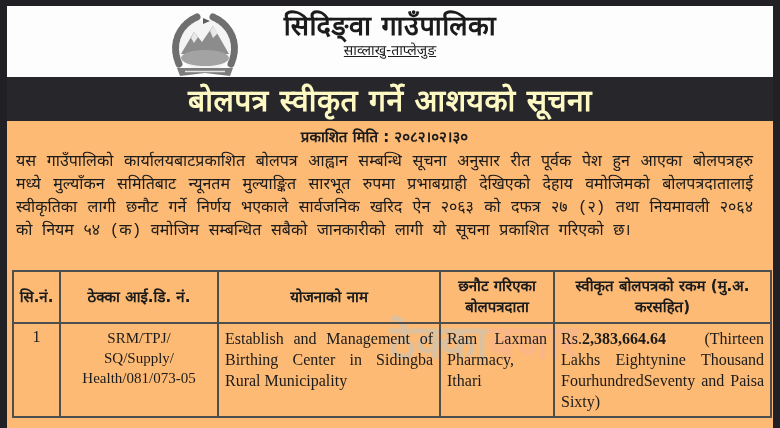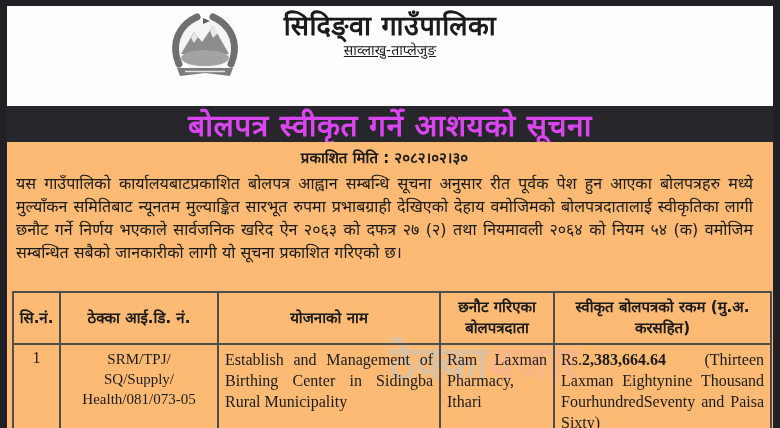--- a/index.html
+++ b/index.html
@@ -6,31 +6,31 @@
   html,body { width:780px; height:428px; }
   body { font-family:"DejaVu Sans", sans-serif; color:#1b1b1b; background:#fff; }
 
   .page {
     position:relative; width:780px; height:428px;
     background:#212125; padding:6px 7px 7px 7px; overflow:hidden;
   }
 
   
   .header {
-    position:relative; background:#fdfdfd; height:100px;
+    position:relative; background:#fdfdfd; height:71px;
     text-align:center; padding-top:5px;
   }
   .emblem { position:absolute; left:158px; top:6px; width:80px; height:72px; }
   .h-title   { font-size:27px; font-weight:bold; line-height:30px; letter-spacing:.5px; }
   .h-office  { font-size:21px; font-weight:bold; line-height:26px; }
   .h-address { font-size:14px; line-height:18px;text-decoration:underline; }
 
   
   .banner {
-    height:36px; background:#26262b; color:#d946ef;
+    height:44px; background:#26262b; color:#fef9c3;
     display:flex; align-items:center; justify-content:center;
   }
   .banner-title { font-size:30px; font-weight:bold; letter-spacing:.5px; }
 
   
   .content {
     position:relative; background:#fdba74; height:324px;
     padding:3px 16px 0 5px; overflow:hidden;
   }
   .watermark {
@@ -40,20 +40,21 @@
   }
   .wm-blue { color:#a9cbe4; }
   .wm-red  { color:#f3b0a6; }
   .above { position:relative; z-index:1; }
 
   .pub-date { text-align:center; font-size:15px; font-weight:bold; padding:2px 0 4px 0; }
 
   .body-text {
     font-size:16px; line-height:23px; text-align:justify;
     padding:1px 4px 0 4px;
+    font-family:Liberation Mono, monospace;
   }
 
   
   table {
     width:758px; margin:27px auto 0 auto;
     border-collapse:collapse; table-layout:fixed;
   }
   th, td { border:2px solid #4e4e4e; vertical-align:top; }
   thead th {
     font-size:15px; font-weight:bold; text-align:center;
@@ -123,21 +124,21 @@
         <tbody>
           <tr>
             <td class="cell-sn serif">1</td>
             <td class="cell-contract serif">
               <div>SRM/TPJ/</div>
               <div>SQ/Supply/</div>
               <div>Health/081/073-05</div>
             </td>
             <td class="cell-project serif">Establish and Management of Birthing Center in Sidingba Rural Municipality</td>
             <td class="cell-bidder serif">Ram Laxman Pharmacy, Ithari</td>
-            <td class="cell-amount serif"><span>Rs.</span><b>2,383,664.64</b> <span>(Thirteen Laxman Eightynine Thousand FourhundredSeventy and Paisa Sixty)</span></td>
+            <td class="cell-amount serif"><span>Rs.</span><b>2,383,664.64</b> <span>(Thirteen Lakhs Eightynine Thousand FourhundredSeventy and Paisa Sixty)</span></td>
           </tr>
         </tbody>
       </table>
 
     </div>
   </div>
 
 </div>
 
 </body></html>

